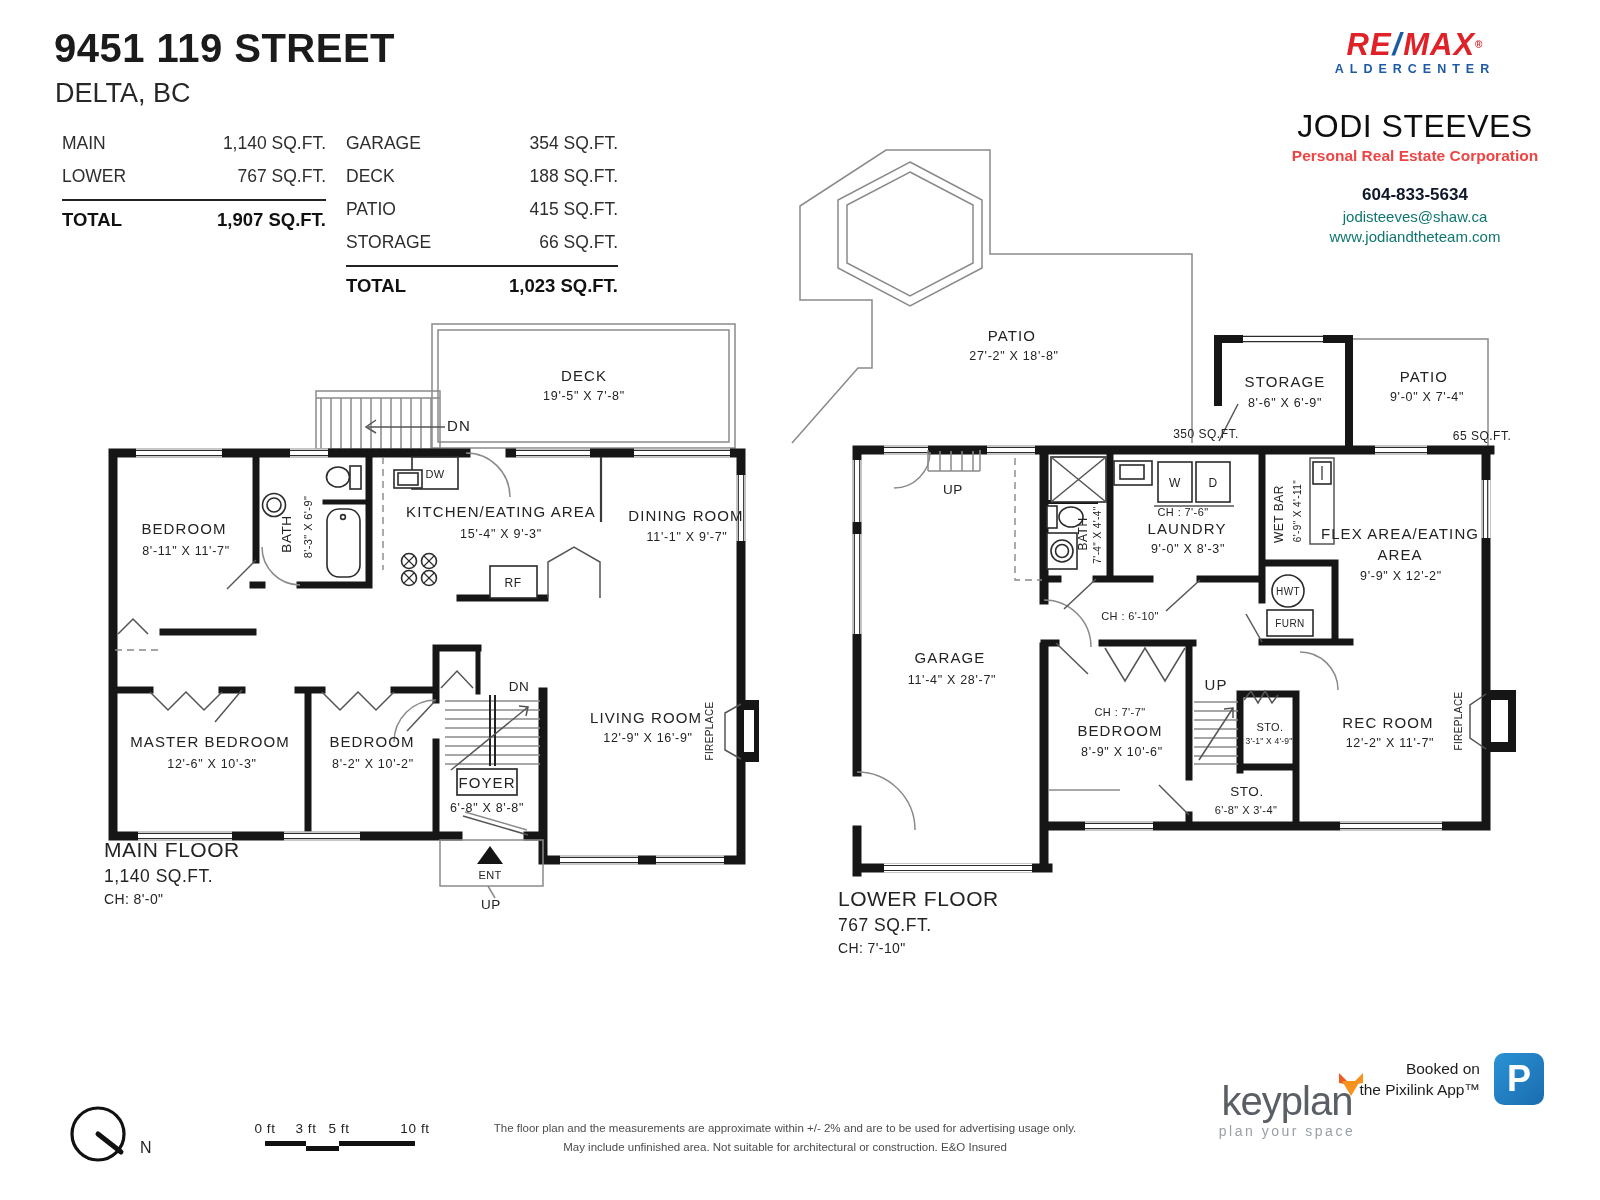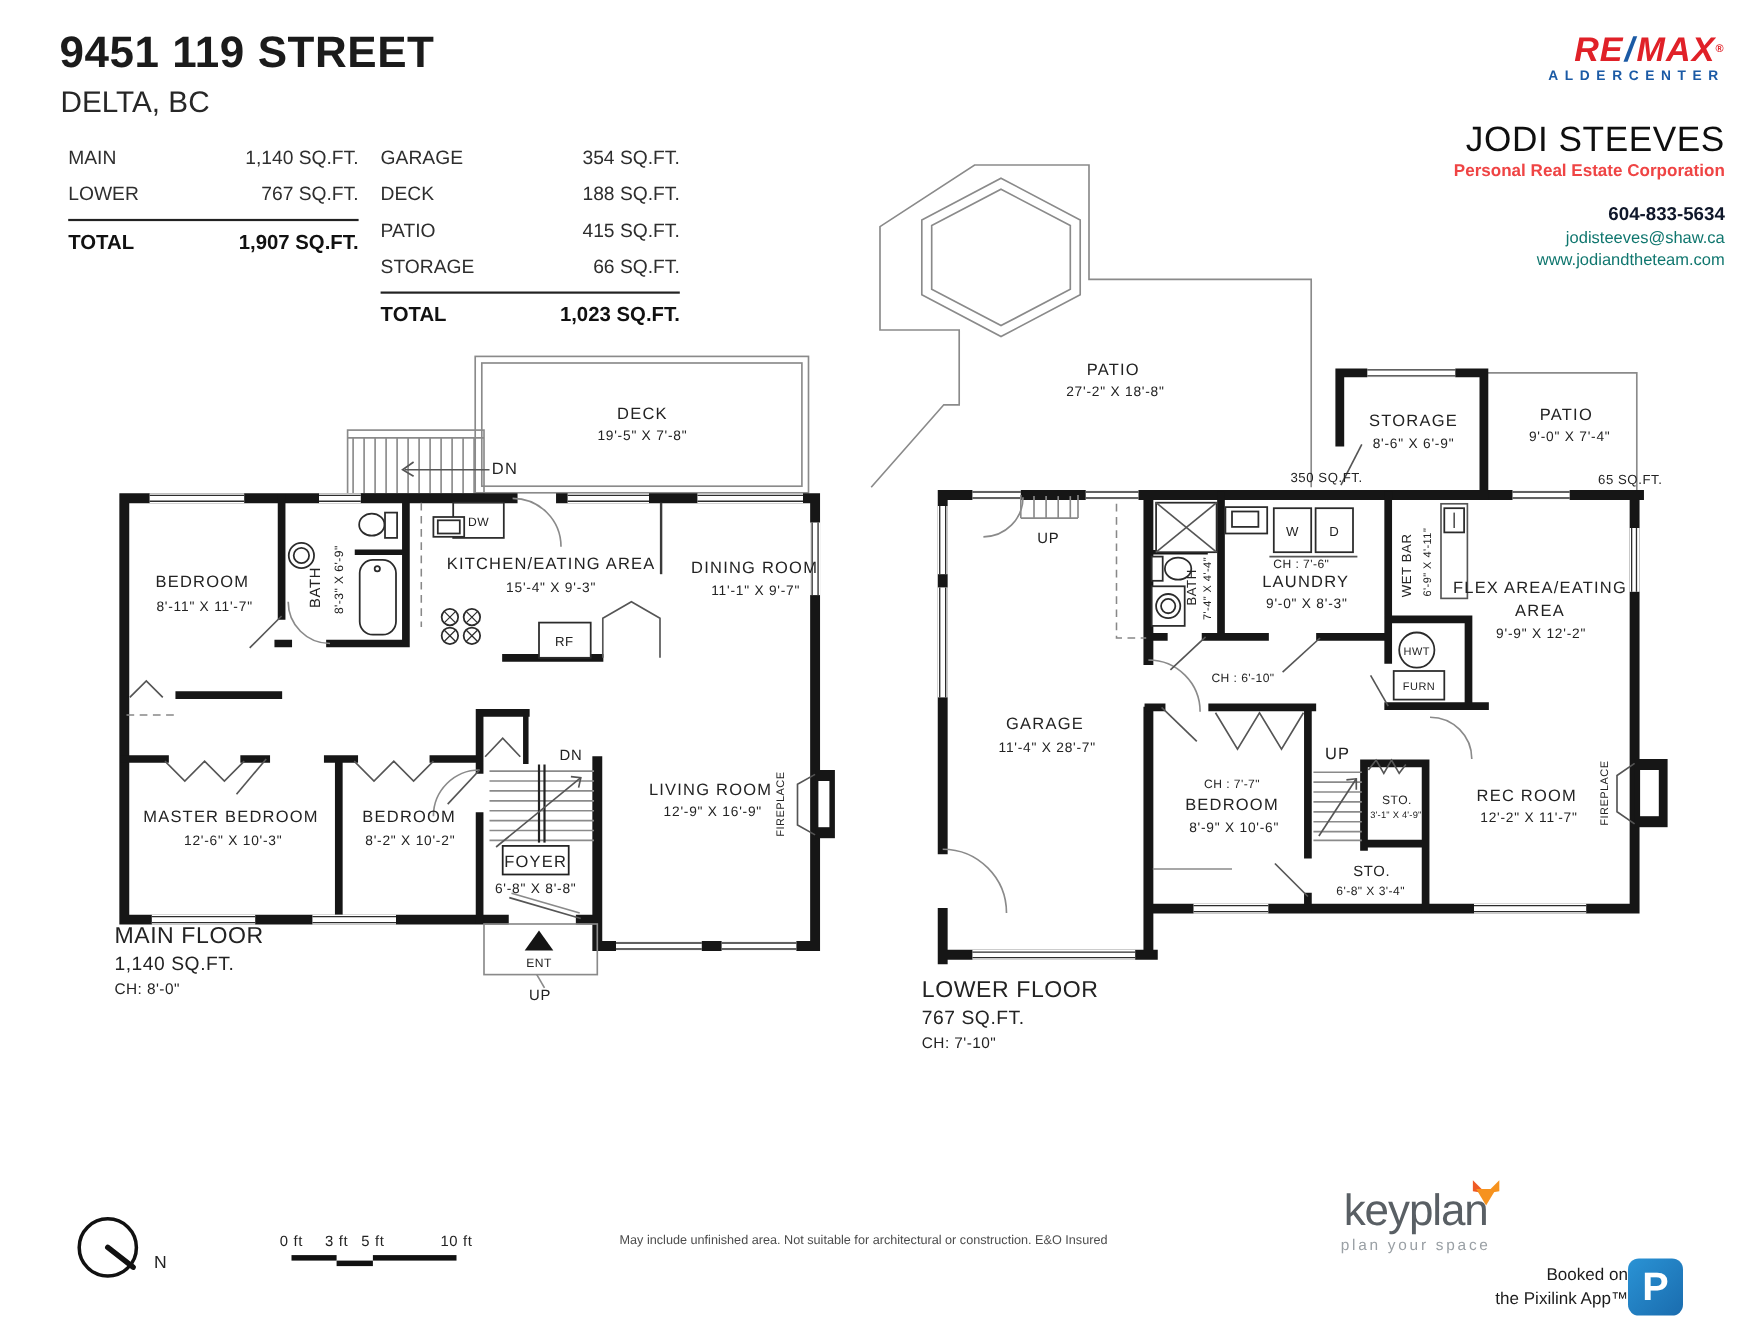--- a/index.html
+++ b/index.html
@@ -7,36 +7,36 @@
   #plan-svg{position:absolute;left:0;top:0;z-index:1;}
   .abs{position:absolute;z-index:2;}
   
   .addr{left:54px;top:26px;font-size:40px;font-weight:bold;letter-spacing:.5px;color:#1b1b1b;}
   .city{left:55px;top:78px;font-size:27px;color:#272727;}
   .sumtbl{width:264px;font-size:17.5px;color:#2e2e2e;}
   .sumtbl .row{display:flex;justify-content:space-between;margin-bottom:12px;}
   .sumtbl .div{border-top:2.5px solid #222;margin:2px 0 8px 0;}
   .sumtbl .tot{display:flex;justify-content:space-between;font-weight:bold;font-size:18.5px;color:#111;}
   
-  .agent{left:1262px;top:30px;width:306px;text-align:right;}
+  .agent{left:1262px;top:30px;width:306px;text-align:center;}
   .remax{font-size:31px;font-weight:bold;font-style:italic;color:#e02128;letter-spacing:1px;line-height:30px;}
   .remax .sl{color:#1b5aa5;padding:0 1px;}
   .remax .tm{font-size:10px;vertical-align:top;font-style:normal;}
   .aldercenter{font-size:12.5px;font-weight:bold;color:#1b5aa5;letter-spacing:6px;margin-top:2px;}
   .agent-name{font-size:32px;font-weight:normal;color:#0f0f0f;margin-top:32px;letter-spacing:.5px;}
   .agent-desig{font-size:15.5px;font-weight:bold;color:#ef4444;margin-top:2px;}
   .agent-phone{font-size:17px;font-weight:bold;color:#0f172a;margin-top:20px;}
   .agent-email,.agent-web{font-size:15px;color:#0f766e;margin-top:3px;}
   
   .disclaimer{left:430px;top:1119px;width:710px;text-align:center;font-size:11.5px;color:#4c4c4c;line-height:19px;}
   .keyplan{left:1192px;top:1080px;width:190px;text-align:center;}
   .kp-brand{font-size:40px;color:#595f64;letter-spacing:-1px;position:relative;display:inline-block;line-height:42px;}
   .kp-fox{position:absolute;right:-14px;top:-8px;}
   .kp-tag{font-size:14px;color:#9aa0a5;letter-spacing:2.5px;margin-top:1px;}
-  .pixi{left:1330px;top:1144px;display:flex;align-items:center;}
+  .pixi{left:1330px;top:1053px;display:flex;align-items:center;gap:14px;}
   .pixi-text{width:150px;text-align:right;font-size:15.5px;color:#1c1c1c;line-height:21px;}
   .pixi-logo{width:50px;height:52px;border-radius:10px;background:linear-gradient(135deg,#2a93d5,#1a6cae);color:#fff;font-size:36px;font-weight:bold;display:flex;align-items:center;justify-content:center;}
   
   text{font-family:"Liberation Sans",sans-serif;fill:#232323;}
   .rn{font-size:15px;letter-spacing:1.1px;text-anchor:middle;}
   .rd{font-size:12.5px;letter-spacing:.7px;text-anchor:middle;}
   .s13{font-size:13.5px;letter-spacing:.6px;text-anchor:middle;}
   .s12{font-size:12px;letter-spacing:.5px;text-anchor:middle;}
   .s11{font-size:11px;letter-spacing:.4px;text-anchor:middle;}
   .s10{font-size:10px;letter-spacing:.4px;text-anchor:middle;}
@@ -468,20 +468,21 @@
     <text x="306" y="1133" class="s13">3 ft</text>
     <text x="339" y="1133" class="s13">5 ft</text>
     <text x="415" y="1133" class="s13">10 ft</text>
     <rect x="265" y="1141" width="41" height="5" fill="#111"></rect>
     <rect x="306" y="1146" width="33" height="5" fill="#111"></rect>
     <rect x="339" y="1141" width="76" height="5" fill="#111"></rect>
   </g>
 </svg>
 
 <div class="abs disclaimer">
+  <div>The floor plan and the measurements are approximate within +/- 2% and are to be used for advertising usage only.</div>
   <div>May include unfinished area. Not suitable for architectural or construction. E&amp;O Insured</div>
 </div>
 
 <div class="abs keyplan">
   <span class="kp-brand"><span>keyplan</span>
     <svg class="kp-fox" width="30" height="26" viewBox="0 0 30 26">
       <polygon points="3,1 15,13 3,11" fill="#ef5b25"></polygon>
       <polygon points="27,1 15,13 27,11" fill="#f6921e"></polygon>
       <polygon points="6,9 24,9 15,24" fill="#f6921e"></polygon>
     </svg>

